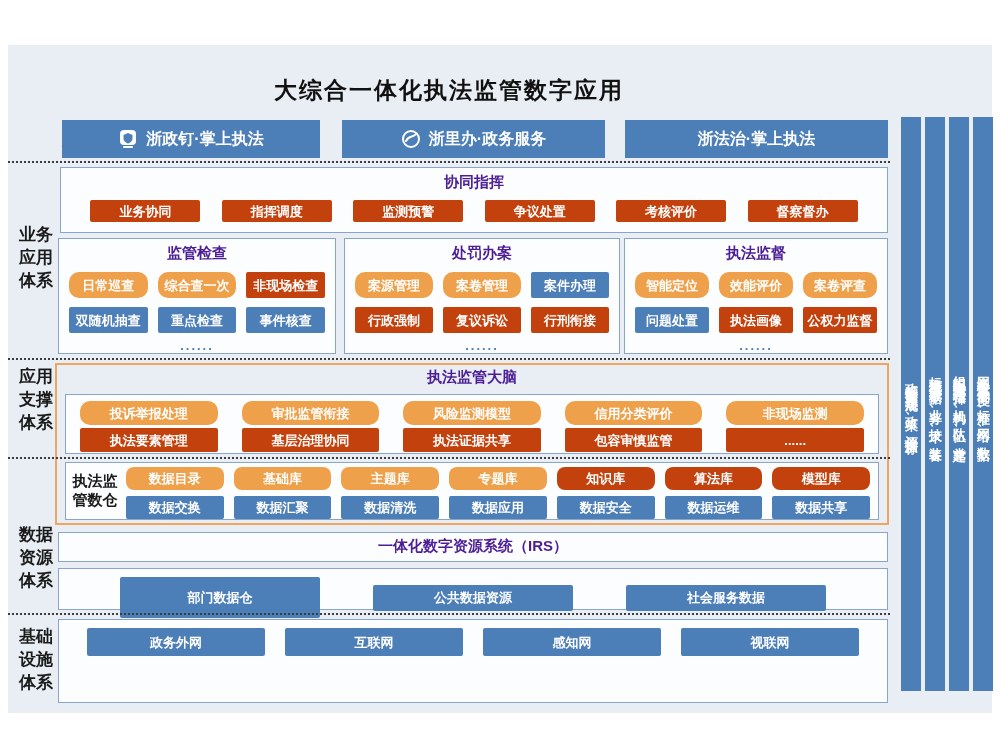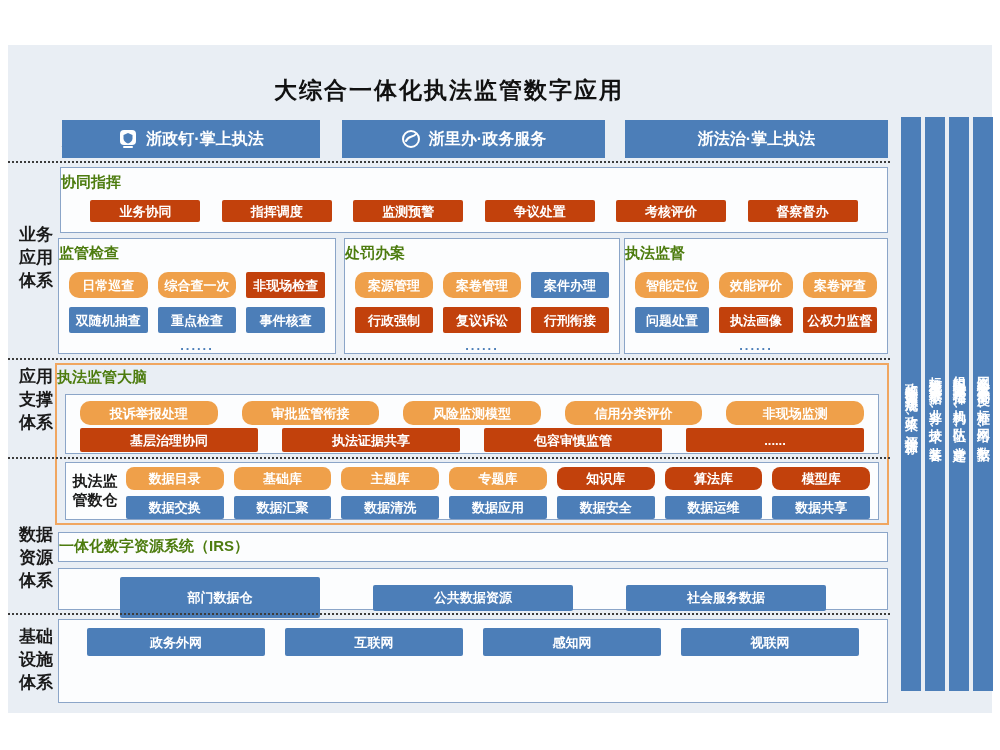--- a/index.html
+++ b/index.html
@@ -11,21 +11,21 @@
   .side-label { position:absolute; left:6px; width:44px; text-align:center;
                 font-size:17px; font-weight:bold; color:#1a1a1a; line-height:1.35; }
   .wrap2 { left:8px; width:40px; }
   .btn { display:flex; align-items:center; justify-content:center; color:#fff;
          font-weight:bold; font-size:13px; line-height:1; white-space:nowrap; border-radius:2px; }
   .blue   { background:#4C7EB8; }
   .green  { background:#c2410c; }
   .orange { background:#EFA04A;border-radius:10px; }
   .rounded { border-radius:8px; }
   .box { position:absolute; background:#FCFDFE; border:1.6px solid #8BA5C8; }
-  .box-title { text-align:left; font-size:15px; font-weight:bold; color:#4d7c0f; padding-top:5px; }
+  .box-title { text-align:center; font-size:15px; font-weight:bold; color:#4c1d95; padding-top:5px; }
   .dashed { position:absolute; left:0; width:882px; height:0;
             border-top:2px dotted #3c3c3c; z-index:6; }
   .entry-btn { position:absolute; top:75px; height:38px; font-size:16px; gap:8px; border-radius:0; }
   .hrow { display:flex; justify-content:space-evenly; align-items:center; padding:0 8px; }
   .collab-row { margin-top:8px; }
   .collab-row .btn { width:110px; height:22px; }
   .grp-row { margin-top:9px; padding:0 10px; gap:10px; display:flex; }
   .grp-row .btn { flex:1; height:26px; }
   .dots { text-align:center; font-weight:900; color:#4C7EB8; font-size:13px;
           letter-spacing:2px; line-height:1; margin-top:6px; }
@@ -145,20 +145,21 @@
 
     <div class="box" style="left:8px;top:29px;width:814px;height:60px;">
       <div class="brain-row" style="margin-top:6px;">
         <span class="btn orange">投诉举报处理</span>
         <span class="btn orange">审批监管衔接</span>
         <span class="btn orange">风险监测模型</span>
         <span class="btn orange">信用分类评价</span>
         <span class="btn orange">非现场监测</span>
       </div>
       <div class="brain-row" style="margin-top:3px;">
+        <span class="btn green">执法要素管理</span>
         <span class="btn green">基层治理协同</span>
         <span class="btn green">执法证据共享</span>
         <span class="btn green">包容审慎监管</span>
         <span class="btn green">......</span>
       </div>
     </div>
 
     <div class="box" style="left:8px;top:97px;width:814px;height:58px;display:flex;">
       <div class="wh-label">执法监管数仓</div>
       <div class="wh-grid">

